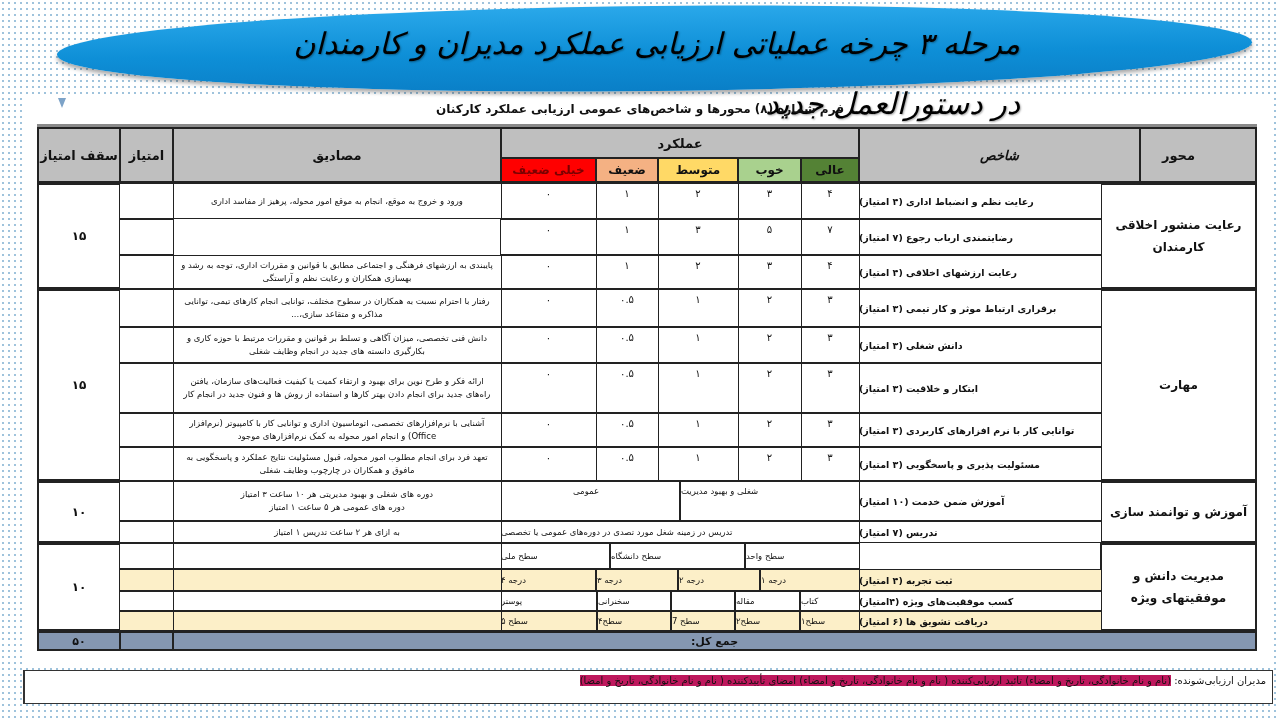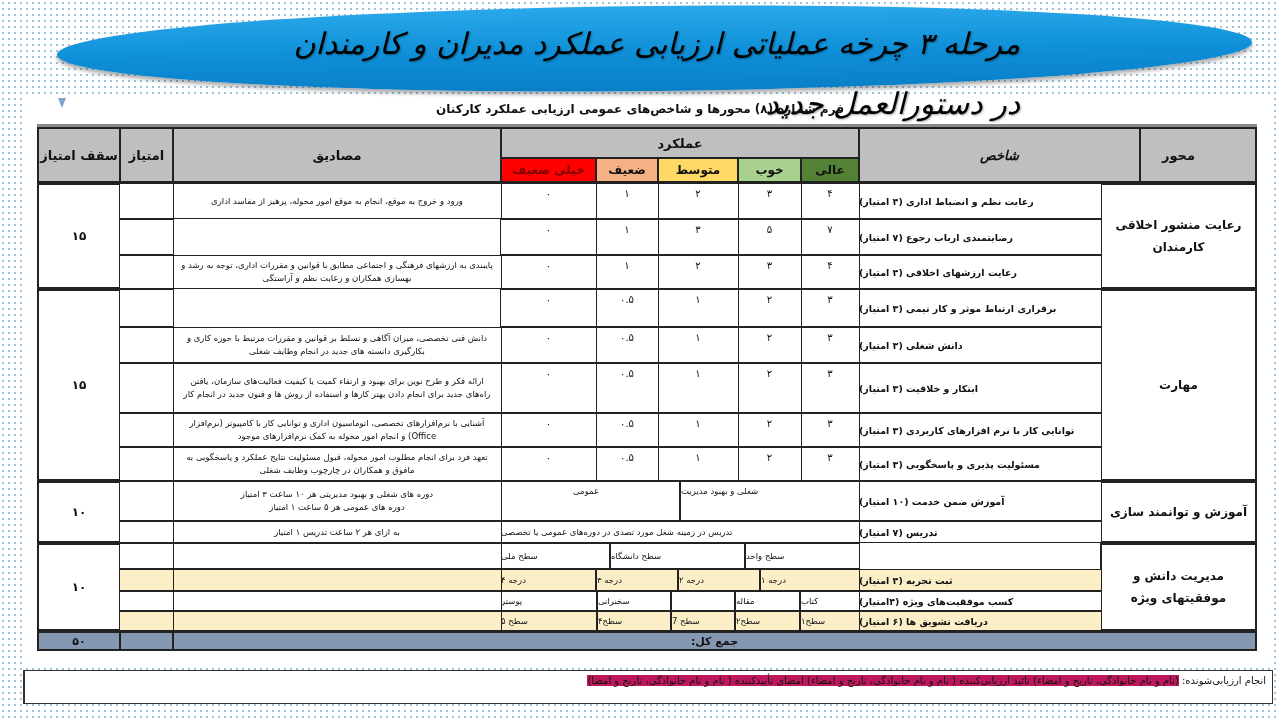--- a/index.html
+++ b/index.html
@@ -100,20 +100,21 @@
     <div class="c desc" style="left:135px; top:128px; width:330px; height:34px; white-space:pre-line;">پایبندی به ارزشهای فرهنگی و اجتماعی مطابق با قوانین و مقررات اداری، توجه به رشد و بهسازی همکاران و رعایت نظم و آراستگی</div>
     <div class="c " style="left:82px; top:128px; width:55px; height:34px;"></div>
     <div class="c axis" style="left:1063px; top:162px; width:157px; height:192px;">مهارت</div>
     <div class="c cap" style="left:0; top:162px; width:84px; height:192px;">۱۵</div>
     <div class="c ind" style="left:821px; top:162px; width:244px; height:38px;">برقراری ارتباط موثر و کار تیمی (۳ امتیاز)</div>
     <div class="c num" style="left:763px; top:162px; width:60px; height:38px;">۳</div>
     <div class="c num" style="left:700px; top:162px; width:65px; height:38px;">۲</div>
     <div class="c num" style="left:620px; top:162px; width:82px; height:38px;">۱</div>
     <div class="c num" style="left:558px; top:162px; width:64px; height:38px;">۰.۵</div>
     <div class="c num" style="left:463px; top:162px; width:97px; height:38px;">۰</div>
+    <div class="c desc" style="left:135px; top:162px; width:330px; height:38px; white-space:pre-line;">رفتار با احترام نسبت به همکاران در سطوح مختلف، توانایی انجام کارهای تیمی، توانایی مذاکره و متقاعد سازی،...</div>
     <div class="c " style="left:82px; top:162px; width:55px; height:38px;"></div>
     <div class="c ind" style="left:821px; top:200px; width:244px; height:36px;">دانش شغلی (۳ امتیاز)</div>
     <div class="c num" style="left:763px; top:200px; width:60px; height:36px;">۳</div>
     <div class="c num" style="left:700px; top:200px; width:65px; height:36px;">۲</div>
     <div class="c num" style="left:620px; top:200px; width:82px; height:36px;">۱</div>
     <div class="c num" style="left:558px; top:200px; width:64px; height:36px;">۰.۵</div>
     <div class="c num" style="left:463px; top:200px; width:97px; height:36px;">۰</div>
     <div class="c desc" style="left:135px; top:200px; width:330px; height:36px; white-space:pre-line;">دانش فنی تخصصی، میزان آگاهی و تسلط بر قوانین و مقررات مرتبط با حوزه کاری و بکارگیری دانسته های جدید در انجام وظایف شغلی</div>
     <div class="c " style="left:82px; top:200px; width:55px; height:36px;"></div>
     <div class="c ind" style="left:821px; top:236px; width:244px; height:50px;">ابتکار و خلاقیت (۳ امتیاز)</div>
@@ -182,15 +183,15 @@
     <div class="c cell-txt cream" style="left:463px; top:484px; width:97px; height:20px; ">سطح ۵</div>
     <div class="c desc cream" style="left:135px; top:484px; width:330px; height:20px; white-space:pre-line;"></div>
     <div class="c cream" style="left:82px; top:484px; width:55px; height:20px;"></div>
     <div class="c total" style="left:135px; top:504px; width:1085px; height:20px;">جمع کل:</div>
     <div class="c total" style="left:82px; top:504px; width:55px; height:20px;"></div>
     <div class="c total" style="left:0; top:504px; width:84px; height:20px;">۵۰</div>
   </div>
 
 <div class="footer">
   <div class="footer-text">
-    <span>انجام ارزیابی‌شونده: </span><span class="hl">(نام و نام خانوادگی، تاریخ و امضاء) تائید ارزیابی‌کننده ( نام و نام خانوادگی، تاریخ و امضاء) امضای تأییدکننده ( نام و نام خانوادگی، تاریخ و امضا)</span>
+    <span>مدیران ارزیابی‌شونده: </span><span class="hl">(نام و نام خانوادگی، تاریخ و امضاء) تائید ارزیابی‌کننده ( نام و نام خانوادگی، تاریخ و امضاء) امضای تأییدکننده ( نام و نام خانوادگی، تاریخ و امضا)</span>
   </div>
 </div>
 
 </body></html>

